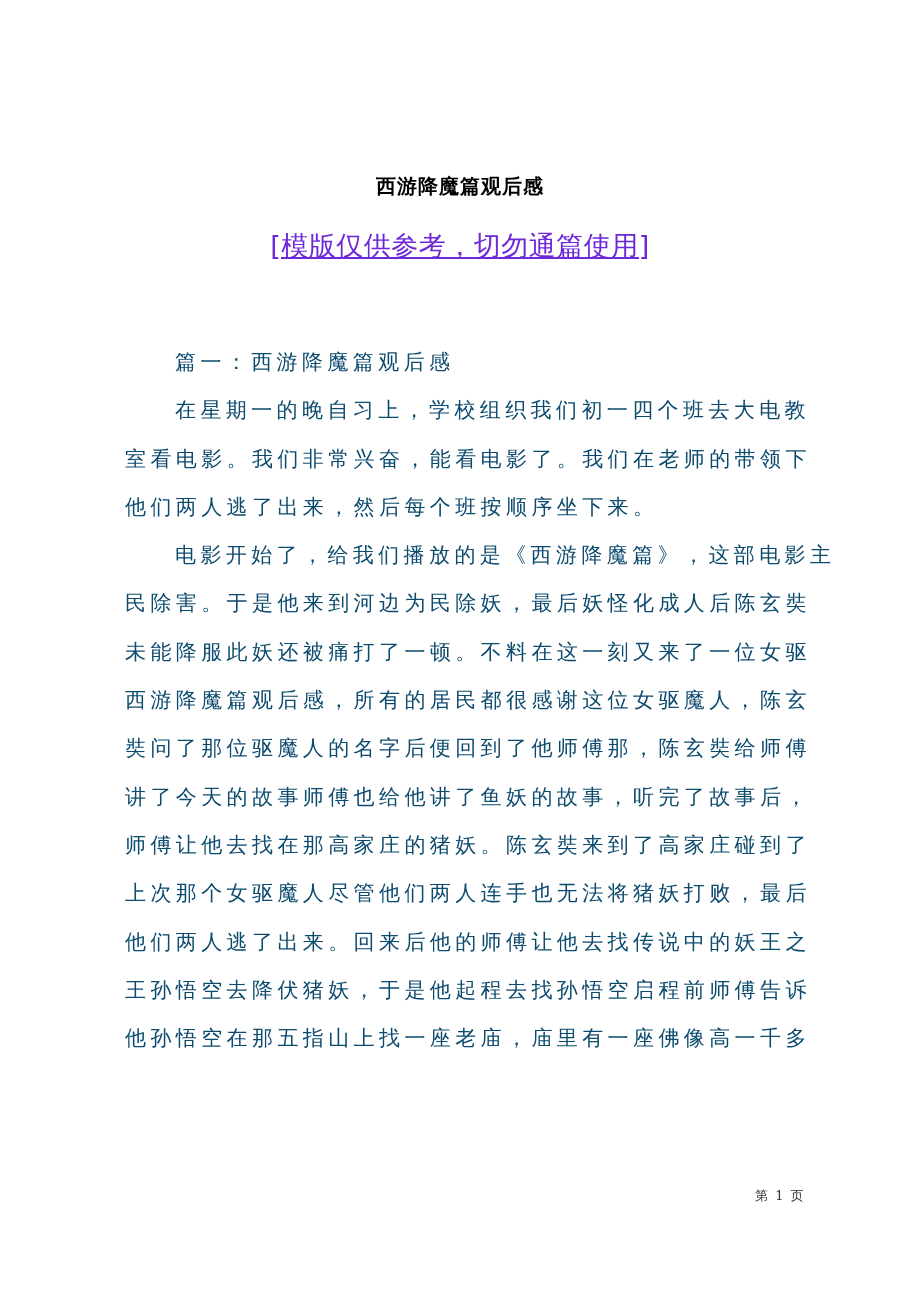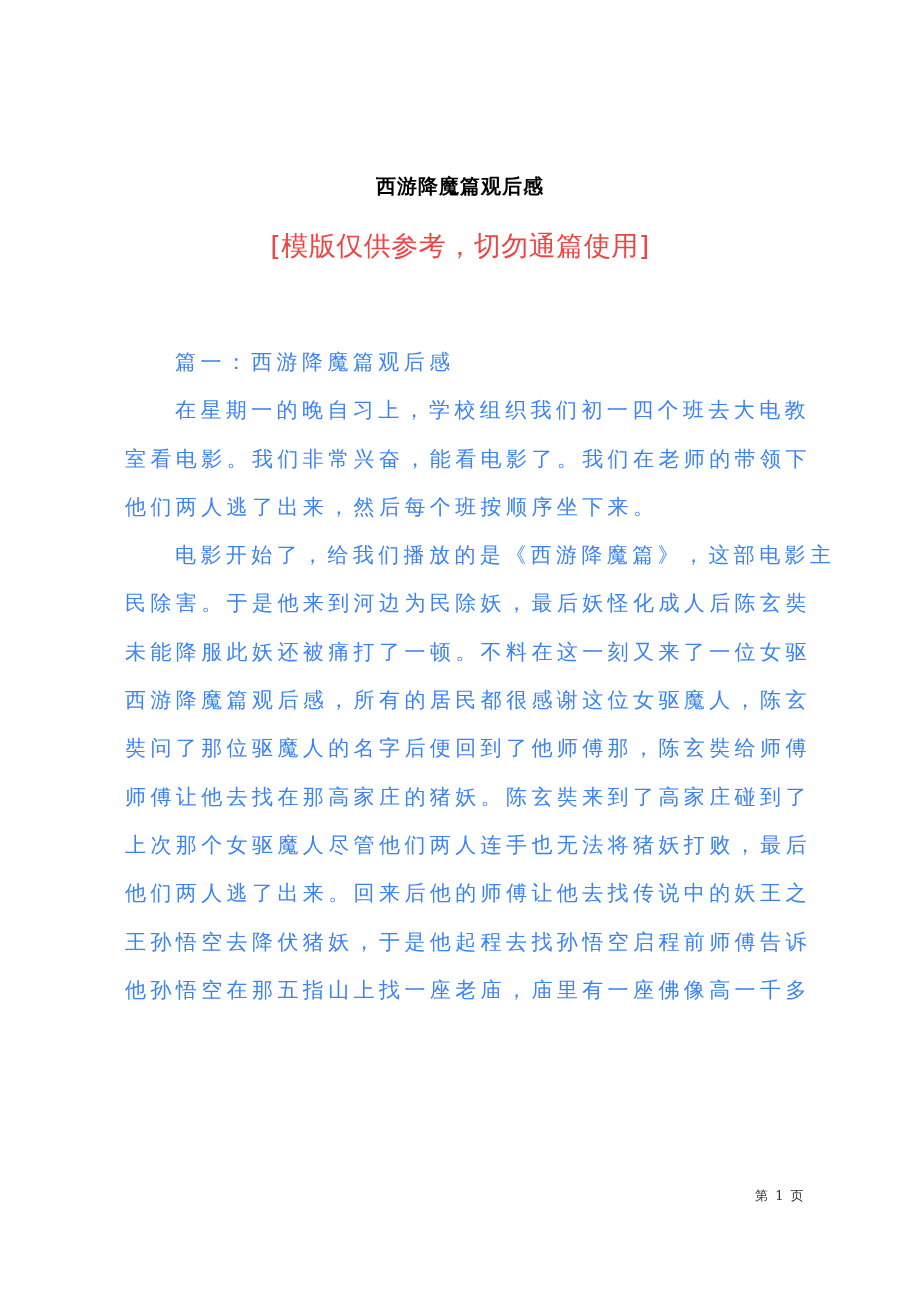--- a/index.html
+++ b/index.html
@@ -3,24 +3,24 @@
 <meta charset="utf-8">
 <style>
   html, body { margin: 0; padding: 0; background: #ffffff; }
   body { width: 920px; height: 1302px; position: relative; overflow: hidden;
          font-family: "DejaVu Sans", "Liberation Sans", sans-serif; color: #111; }
   .page { position: absolute; left: 0; top: 0; width: 920px; height: 1302px; background: #fff; }
   .title { position: absolute; left: 0; width: 920px; top: 166px; text-align: center;
            font-size: 20px; font-weight: bold; line-height: 40px; color: #000;
            letter-spacing: 1px; }
   .subtitle { position: absolute; left: 0; width: 920px; top: 228px; text-align: center;
-              font-size: 27px; line-height: 36px; color: #ef4444; letter-spacing: 0.5px; }
+              font-size: 27px; line-height: 36px; color: #6d28d9; letter-spacing: 0.5px; text-decoration: underline; }
   .body { position: absolute; left: 125px; top: 341px; width: 668px; }
   .line { height: 48.3px; line-height: 42px; font-size: 21px; white-space: nowrap;
-          letter-spacing: 4.4px; color: #3b82f6; }
+          letter-spacing: 4.4px; color: #0c4a6e; }
   .line.indent { padding-left: 50px; }
   .footer { position: absolute; left: 755px; top: 1187px; font-size: 13px; color: #333;
             word-spacing: 3px; font-family: "DejaVu Serif", "Liberation Serif", serif; text-align: right; }
 </style>
 </head>
 <body>
 
 <div class="page">
   <div class="title">西游降魔篇观后感</div>
   <div class="subtitle">[模版仅供参考，切勿通篇使用]</div>
@@ -28,20 +28,21 @@
   <div class="body">
     <div class="line indent">篇一：西游降魔篇观后感</div>
     <div class="line indent">在星期一的晚自习上，学校组织我们初一四个班去大电教</div>
     <div class="line">室看电影。我们非常兴奋，能看电影了。我们在老师的带领下</div>
     <div class="line">他们两人逃了出来，然后每个班按顺序坐下来。</div>
     <div class="line indent">电影开始了，给我们播放的是《西游降魔篇》，这部电影主</div>
     <div class="line">民除害。于是他来到河边为民除妖，最后妖怪化成人后陈玄奘</div>
     <div class="line">未能降服此妖还被痛打了一顿。不料在这一刻又来了一位女驱</div>
     <div class="line">西游降魔篇观后感，所有的居民都很感谢这位女驱魔人，陈玄</div>
     <div class="line">奘问了那位驱魔人的名字后便回到了他师傅那，陈玄奘给师傅</div>
+    <div class="line">讲了今天的故事师傅也给他讲了鱼妖的故事，听完了故事后，</div>
     <div class="line">师傅让他去找在那高家庄的猪妖。陈玄奘来到了高家庄碰到了</div>
     <div class="line">上次那个女驱魔人尽管他们两人连手也无法将猪妖打败，最后</div>
     <div class="line">他们两人逃了出来。回来后他的师傅让他去找传说中的妖王之</div>
     <div class="line">王孙悟空去降伏猪妖，于是他起程去找孙悟空启程前师傅告诉</div>
     <div class="line">他孙悟空在那五指山上找一座老庙，庙里有一座佛像高一千多</div>
   </div>
 
   <div class="footer">第 1 页</div>
 </div>
 

